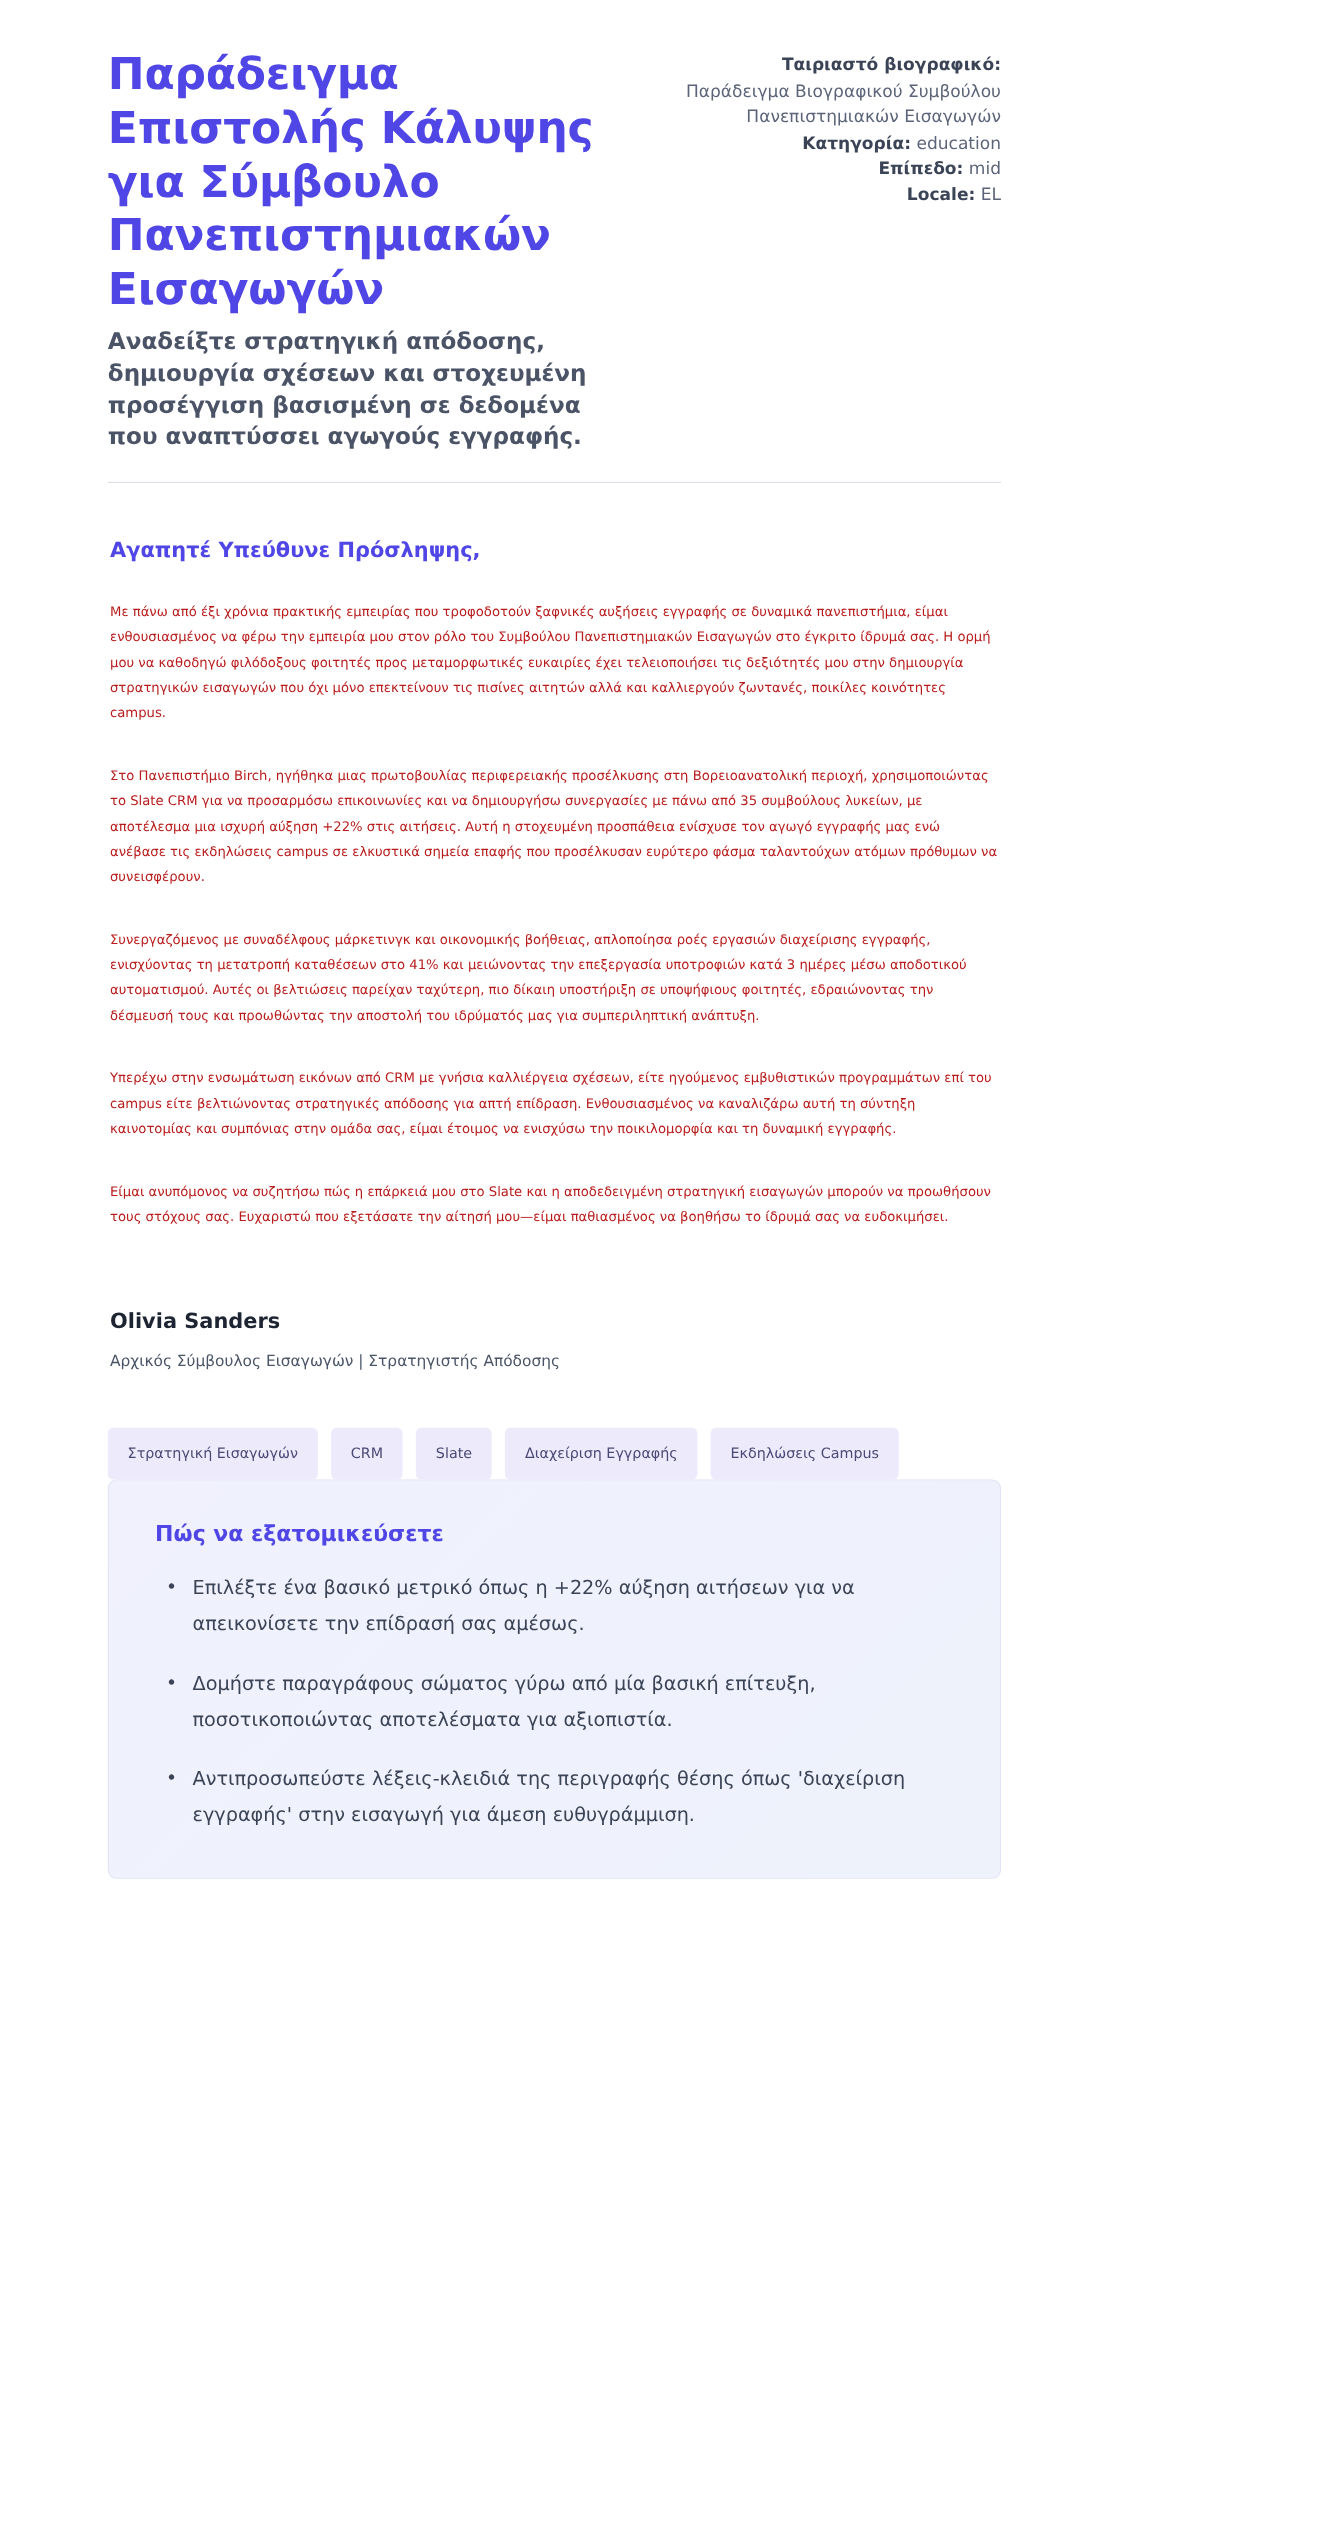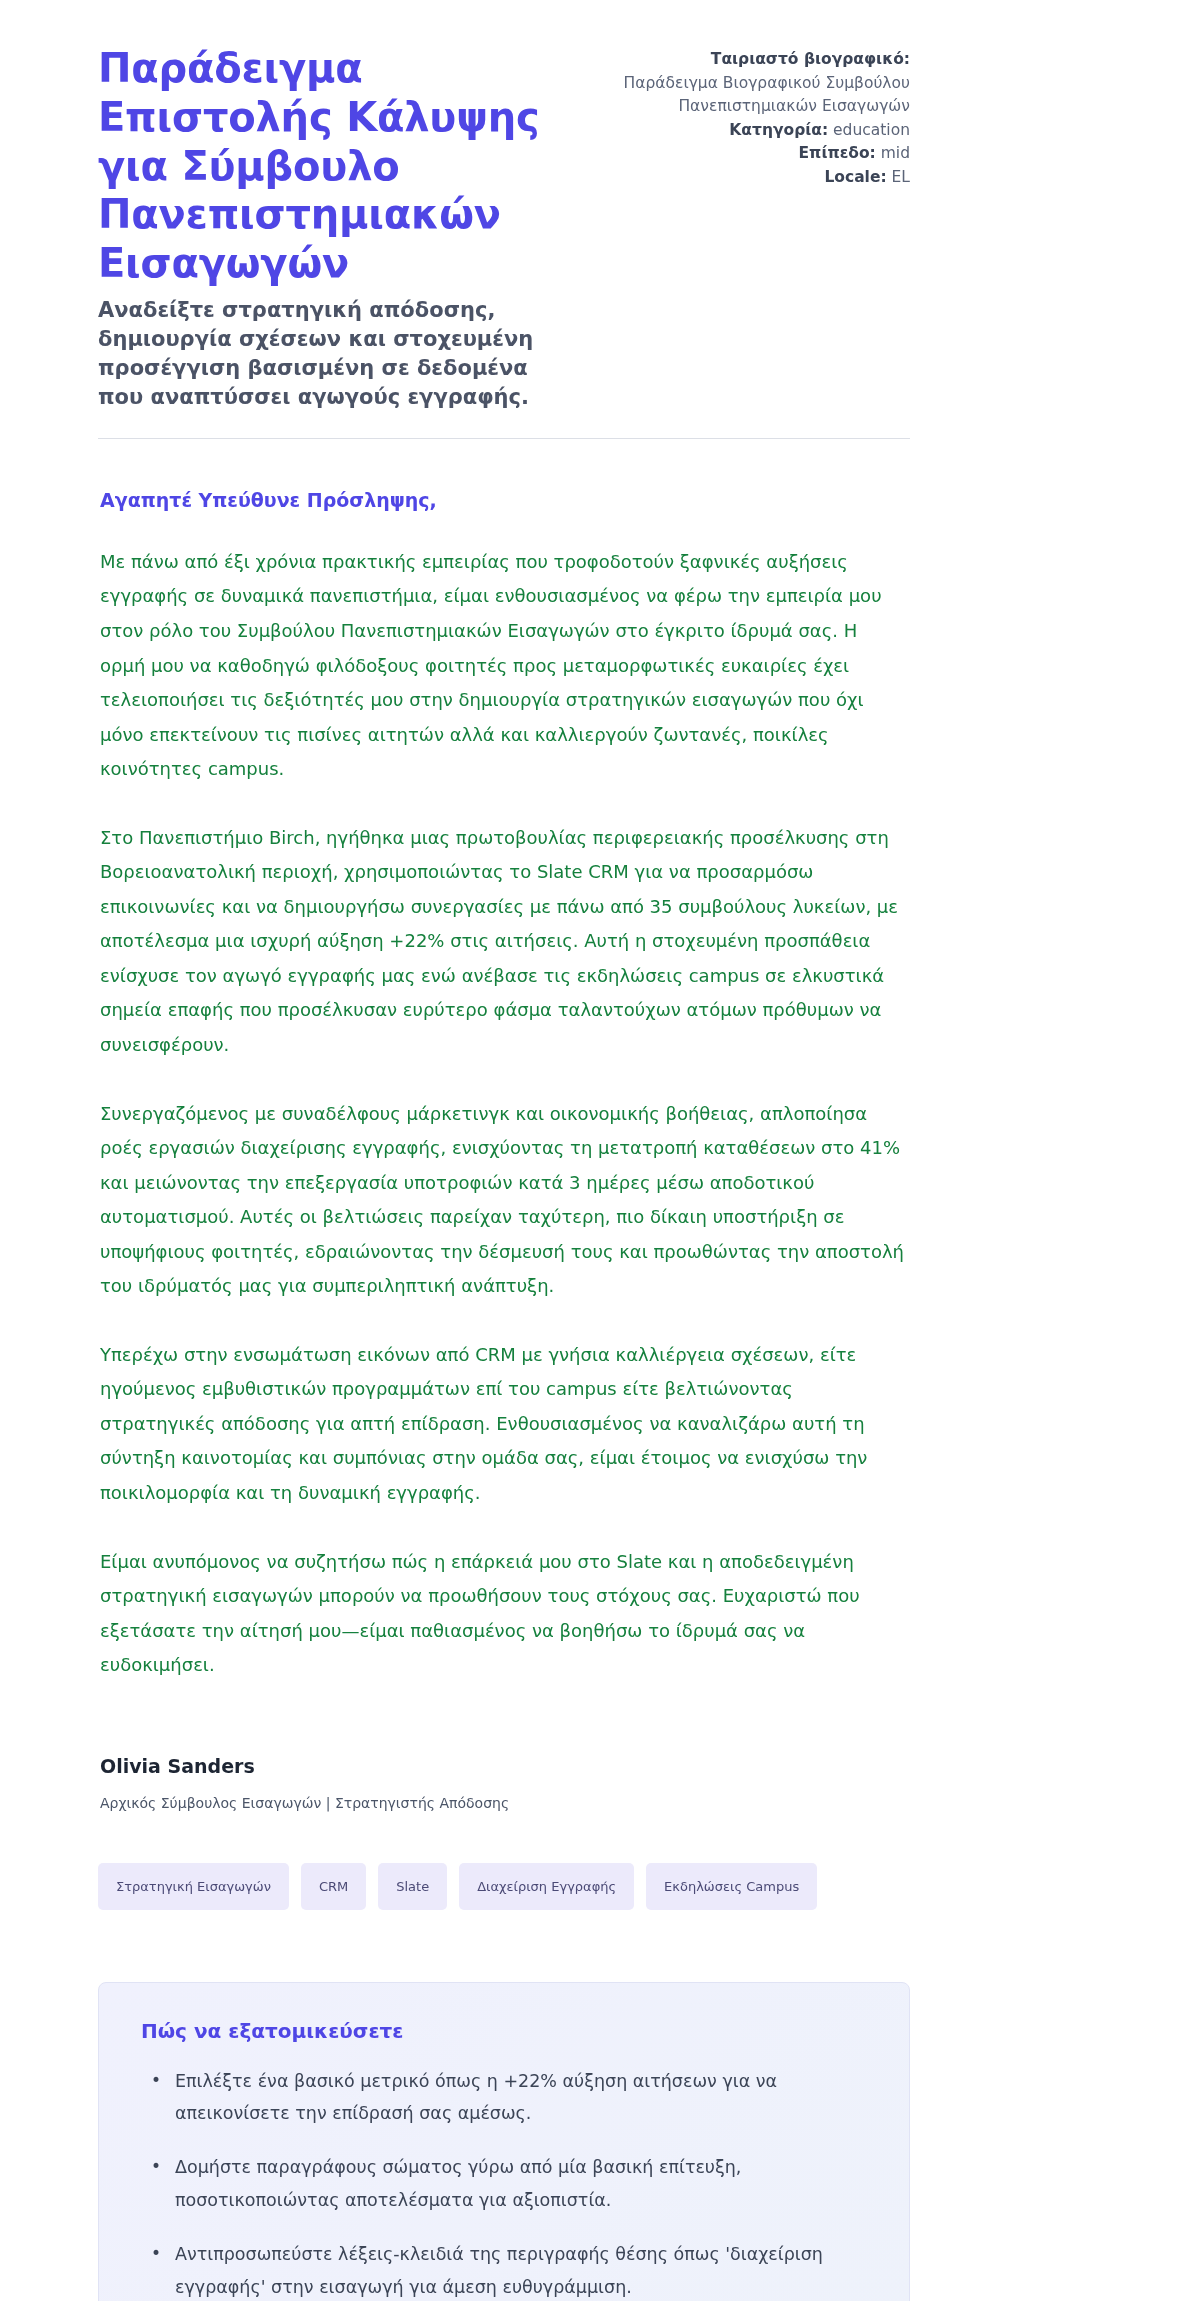--- a/index.html
+++ b/index.html
@@ -76,23 +76,23 @@
   .letter {
     padding: 0 2px;
   }
   .salutation {
     font-size: 19px;
     font-weight: 700;
     color: #4f46e5;
     margin: 0 0 34px 0;
   }
   .letter p.body-par {
-    font-size: 18px;
+    font-size: 12px;
     line-height: 1.92;
-    color: #15803d;
+    color: #b91c1c;
     margin: 0 0 34px 0;
     max-width: 1000px;
   }
 
   .signature {
     margin-top: 72px;
   }
   .sign-name {
     font-size: 19px;
     font-weight: 700;
@@ -118,21 +118,20 @@
     color: #4b4a76;
     font-size: 13px;
     line-height: 1;
     padding: 17px 18px;
     border-radius: 5px;
     white-space: nowrap;
   }
 
   
   .callout {
-    margin-top: 72px;
     background: linear-gradient(135deg, #f0f1fd 0%, #eef2fb 100%);
     border: 1px solid #e0e3f5;
     border-radius: 8px;
     padding: 36px 42px 40px 42px;
   }
   .callout-title {
     font-size: 20px;
     font-weight: 700;
     color: #4f46e5;
     margin: 0 0 22px 0;

